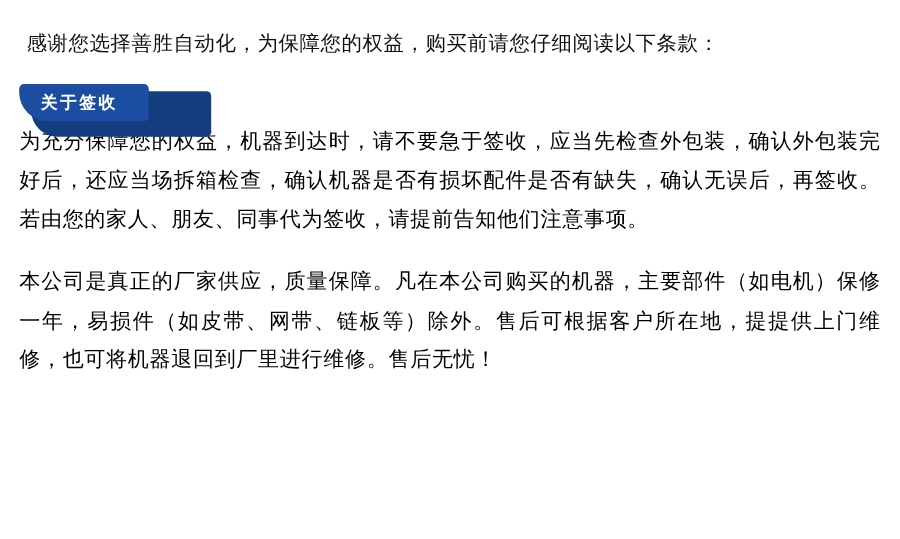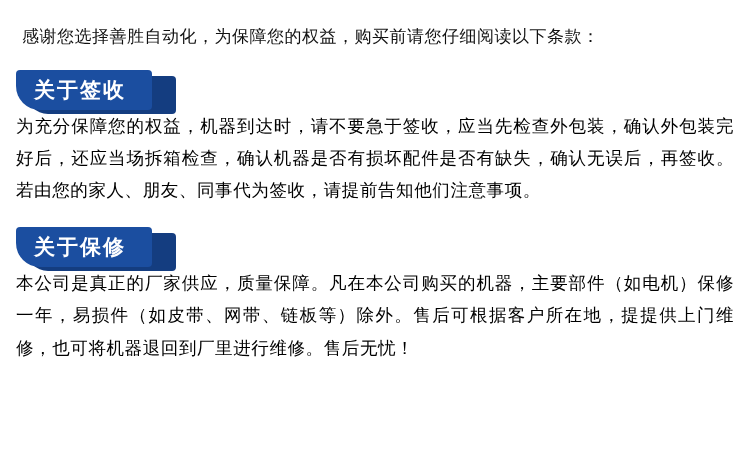--- a/index.html
+++ b/index.html
@@ -31,21 +31,21 @@
     font-weight: 500;
   }
   .section {
     margin-top: 20px;
   }
   .section-heading {
     position: relative;
     display: inline-block;
     background: #1b4ea0;
     color: #ffffff;
-    font-size: 21px;
+    font-size: 14px;
     font-weight: bold;
     letter-spacing: 2px;
     padding: 7px 26px 8px 18px;
     border-radius: 4px 4px 4px 24px;
     line-height: 1.2;
   }
   .heading-wrap {
     position: relative;
     margin-left: 2px;
   }
@@ -82,20 +82,16 @@
 
   <div class="section">
     <div class="heading-wrap">
       <div class="heading-shadow"></div>
       <span class="section-heading">关于签收</span>
     </div>
     <div class="body-text">为充分保障您的权益，机器到达时，请不要急于签收，应当先检查外包装，确认外包装完好后，还应当场拆箱检查，确认机器是否有损坏配件是否有缺失，确认无误后，再签收。若由您的家人、朋友、同事代为签收，请提前告知他们注意事项。</div>
   </div>
 
   <div class="section">
-    <div class="heading-wrap">
-      <div class="heading-shadow"></div>
-      <span class="section-heading">关于保修</span>
-    </div>
     <div class="body-text">本公司是真正的厂家供应，质量保障。凡在本公司购买的机器，主要部件（如电机）保修一年，易损件（如皮带、网带、链板等）除外。售后可根据客户所在地，提提供上门维修，也可将机器退回到厂里进行维修。售后无忧！</div>
   </div>
 
 </div>
 
 </body></html>

